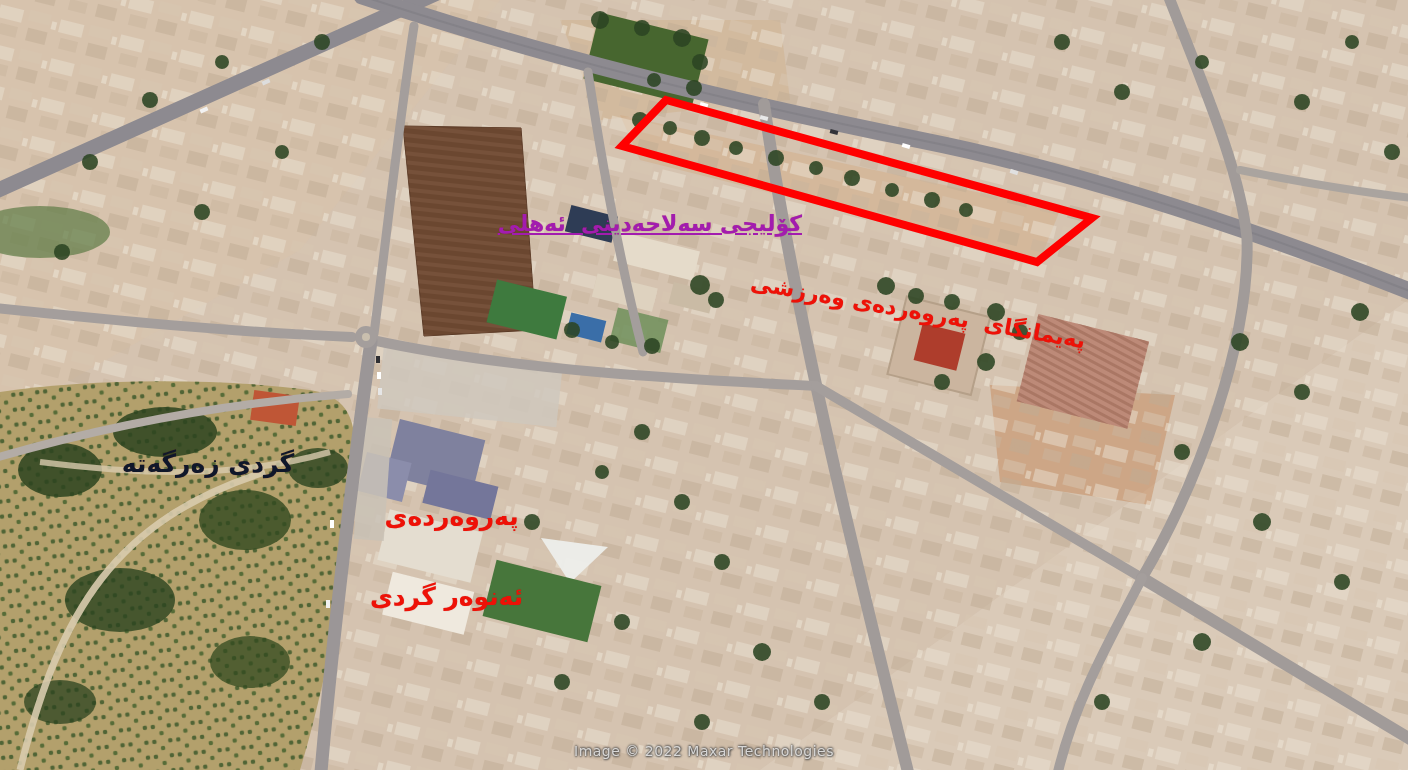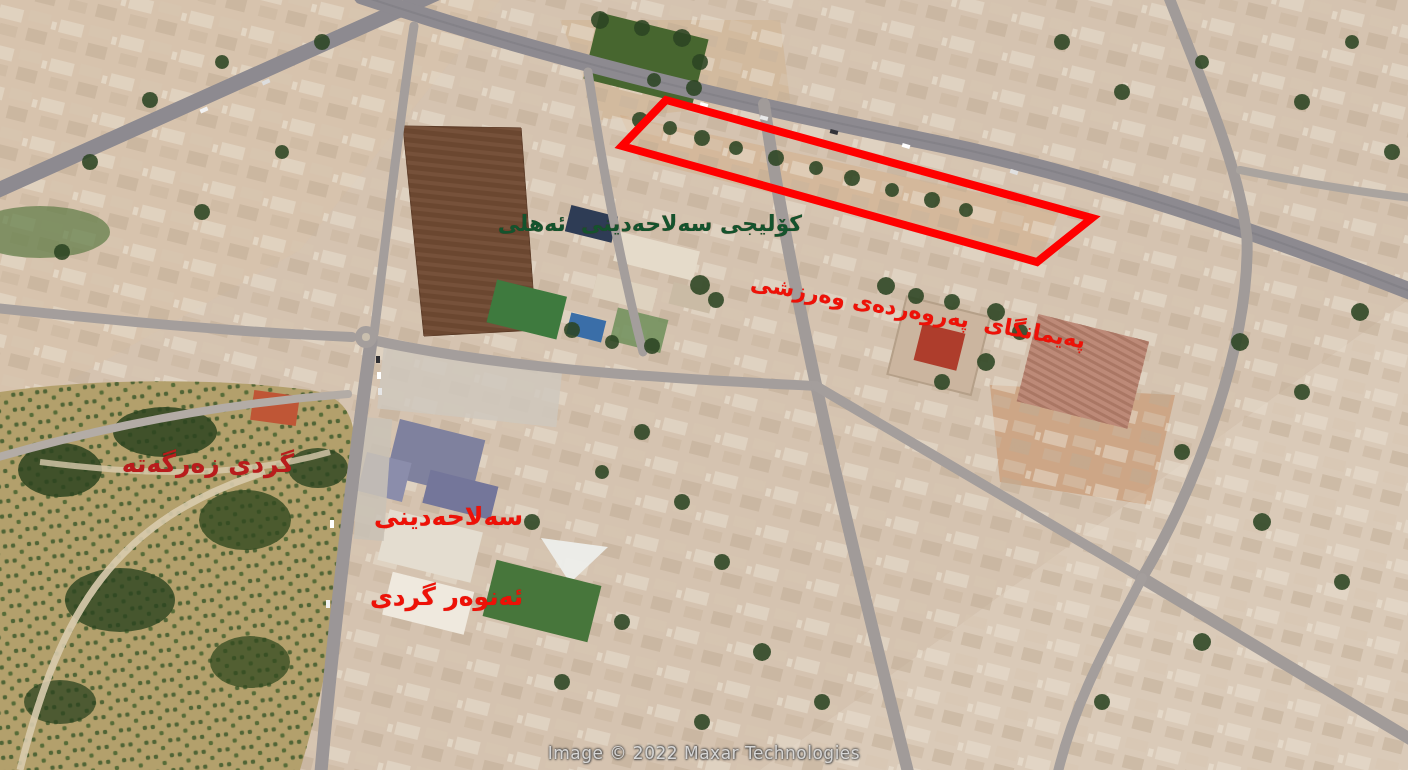--- a/index.html
+++ b/index.html
@@ -16,21 +16,21 @@
     text-shadow:0 0 1px rgba(150,0,0,0.35);
     direction:rtl;
   }
   #label-college   { left:538px; top:211px; width:264px; font-size:22px; }
   #label-institute { left:744px; top:299px; width:348px; font-size:22px;
                      transform:rotate(10deg); transform-origin:center; }
   #label-hill      { left:116px; top:449px; width:184px; font-size:25px; }
   #label-hospital  { left:380px; top:457px; width:178px; font-size:25px; line-height:1.6; }
   .watermark {
     position:absolute; left:0; right:0; top:743px; text-align:center;
-    font-size:17px; letter-spacing:0.5px; color:rgba(240,240,240,0.82);
+    font-size:14px; letter-spacing:0.5px; color:rgba(240,240,240,0.82);
     text-shadow:0 1px 2px rgba(70,70,70,0.95), 0 -1px 2px rgba(70,70,70,0.8),
                 1px 0 2px rgba(70,70,70,0.8);
   }
 </style>
 </head>
 <body>
 
 <div class="stage">
 
   <svg class="scenery" viewBox="0 0 1408 770">
@@ -223,26 +223,26 @@
       <rect x="378" y="388" width="4" height="7" fill="#e6e6e6"></rect>
       <rect x="330" y="520" width="4" height="8" fill="#ffffff"></rect>
       <rect x="326" y="600" width="4" height="8" fill="#f0f0f0"></rect>
     </g>
   </svg>
 
   <svg class="overlay" viewBox="0 0 1408 770">
     <polygon fill="none" stroke="#ff0000" stroke-width="8" stroke-linejoin="miter" points="666,100 1092,218 1037,262 622,146"></polygon>
   </svg>
 
-  <div class="map-label" id="label-college" dir="rtl" style="color: #14532d;">کۆلیجی سەلاحەدینی  ئەهلی</div>
+  <div class="map-label" id="label-college" dir="rtl" style="color: #a21caf; text-decoration: underline;">کۆلیجی سەلاحەدینی  ئەهلی</div>
 
   <div class="map-label" id="label-institute" dir="rtl" style="color: rgb(238, 17, 7);">پەیمانگای  پەروەردەی وەرزشی</div>
 
-  <div class="map-label" id="label-hill" dir="rtl" style="color: #b91c1c;">گردی زەرگەتە</div>
+  <div class="map-label" id="label-hill" dir="rtl" style="color: #0f172a;">گردی زەرگەتە</div>
 
   <div class="map-label" id="label-hospital" dir="rtl" style="color: rgb(238, 17, 7);">
-    <span>سەلاحەدینی</span><br>
+    <span>پەروەردەی</span><br>
     <span>ئەنوەر گردی</span>
   </div>
 
   <div class="watermark">Image © 2022 Maxar Technologies</div>
 
 </div>
 
 </body></html>

